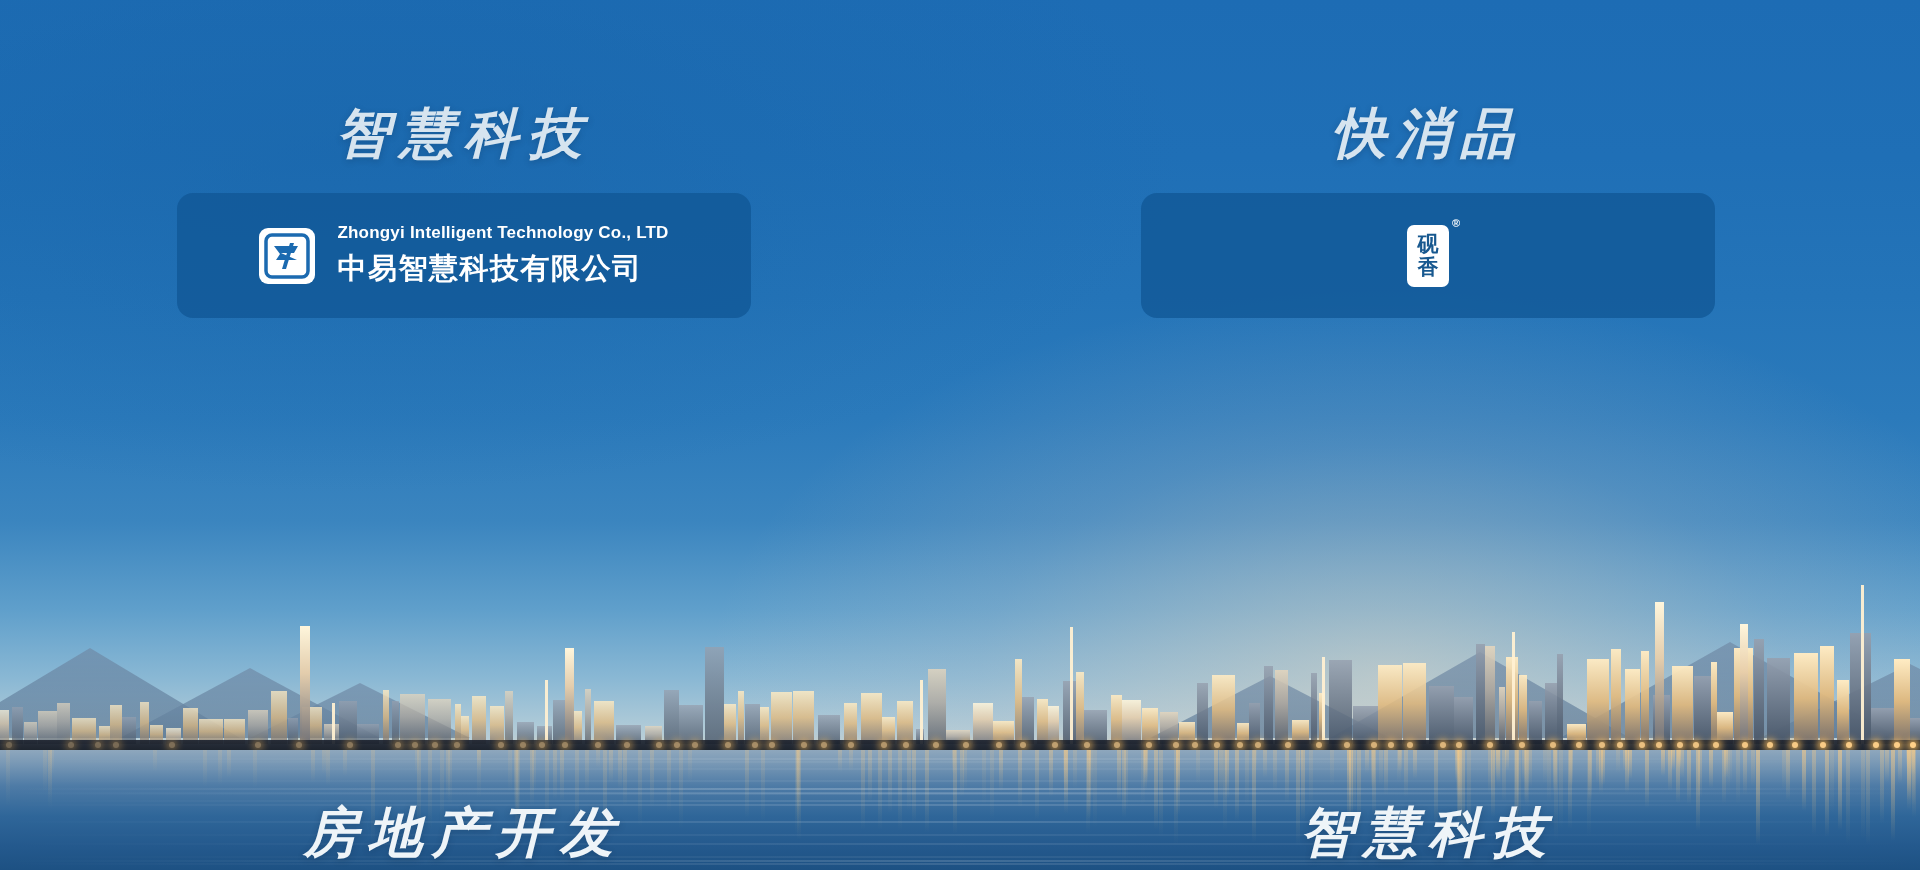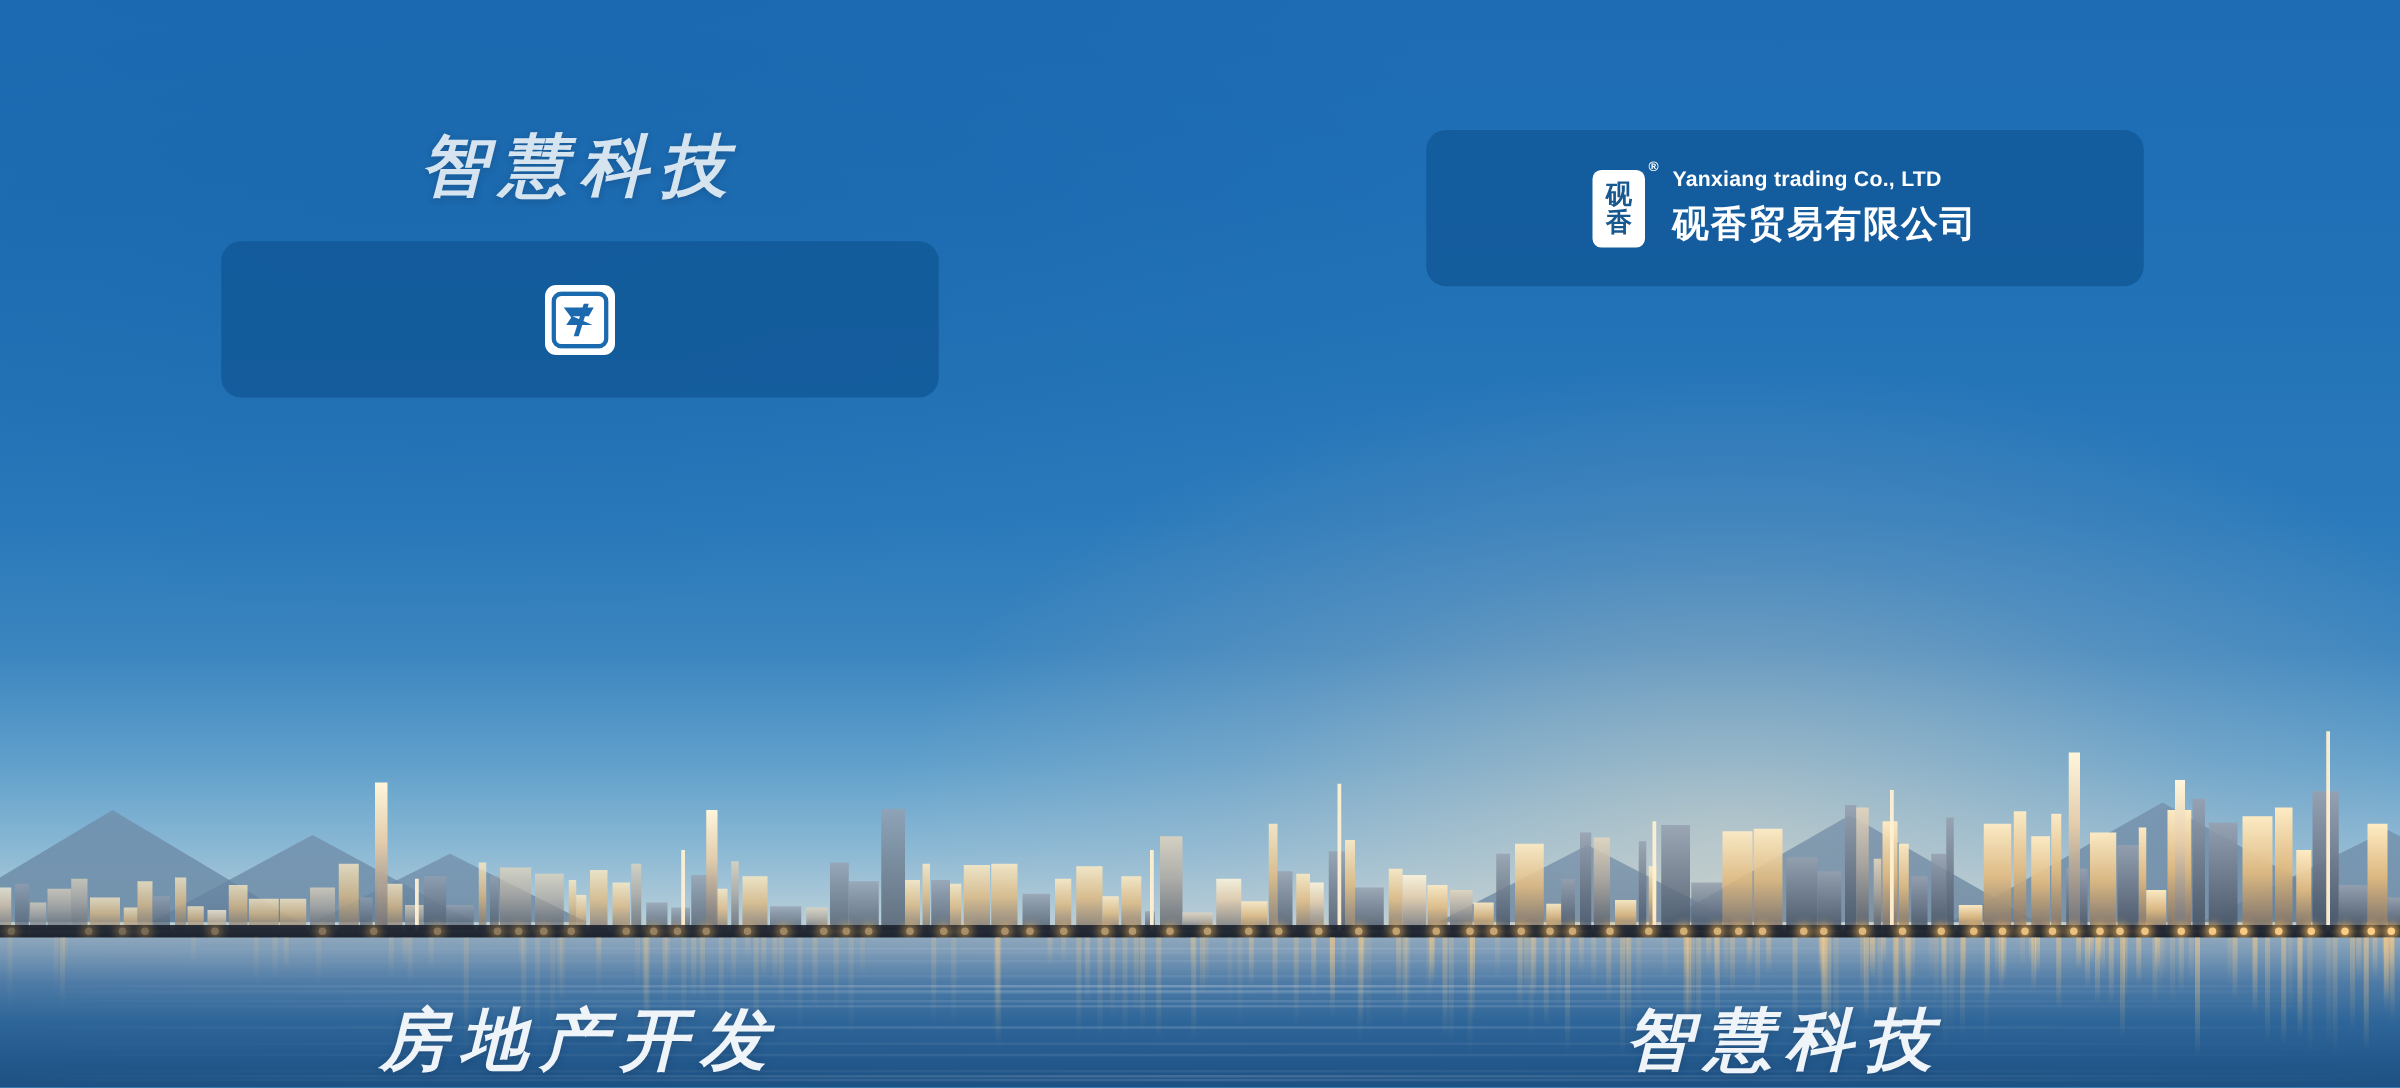--- a/index.html
+++ b/index.html
@@ -620,38 +620,39 @@
         <div class="card">
           <div class="logo-wrap">
             <div class="logo-zy">
               <svg width="46" height="46" viewBox="0 0 46 46" aria-hidden="true">
                 <rect x="2" y="2" width="42" height="42" rx="6" fill="none" stroke="#1b6ab0" stroke-width="3.5"></rect>
                 <path d="M10 13 L34 13 L30 20 L17 20 L33 27 L12 27 L16 21 Z" fill="#1b6ab0"></path>
                 <path d="M26 10 L30 10 L22 36 L18 36 Z" fill="#1b6ab0"></path>
               </svg>
             </div>
           </div>
+          <div class="card-text">
+            <div class="name-en">Zhongyi Intelligent Technology Co., LTD</div>
+            <div class="name-cn">中易智慧科技有限公司</div>
+          </div>
         </div>
       </div>
     </div>
 
     <div class="cell cell-2">
       <div class="cell-inner">
+        <div class="seg-title">快消品</div>
         <div class="card">
           <div class="logo-wrap">
             <div class="logo-seal">
               <span>砚</span>
               <span>香</span>
             </div>
             <div class="seal-reg">®</div>
           </div>
-          <div class="card-text">
-            <div class="name-en">Yanxiang trading Co., LTD</div>
-            <div class="name-cn">砚香贸易有限公司</div>
-          </div>
         </div>
       </div>
     </div>
 
     <div class="cell cell-3">
       <div class="cell-inner">
         <div class="seg-title">房地产开发</div>
 
       </div>
     </div>

